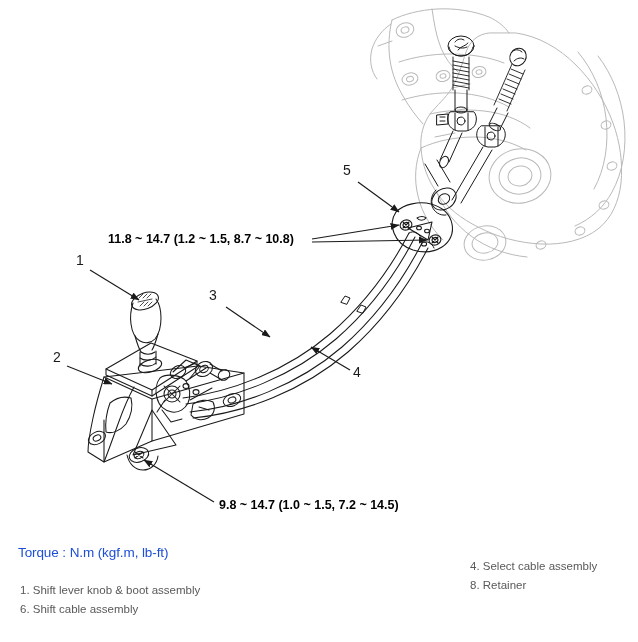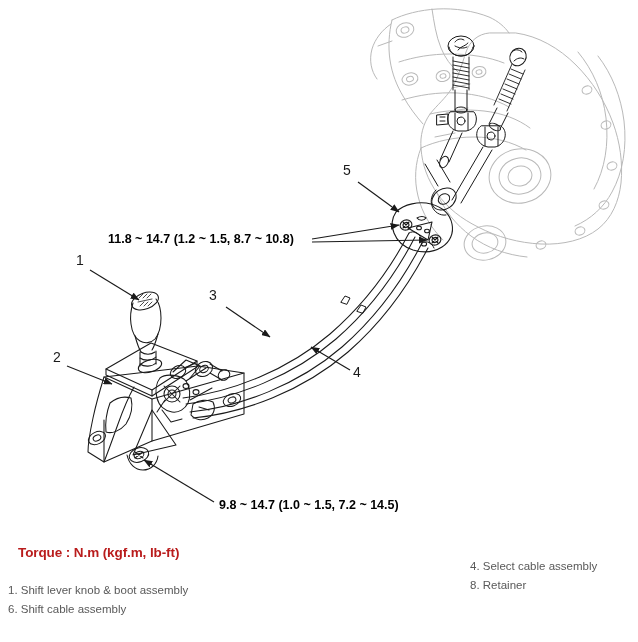--- a/index.html
+++ b/index.html
@@ -29,33 +29,33 @@
     height: 530px;
   }
   #figure svg { display: block; }
 
   
   .torque-header {
     position: absolute;
     left: 18px;
     top: 545px;
     font-size: 13.5px;
-    font-weight: bold;
-    color: #b91c1c;
+    font-weight: normal;
+    color: #1d4ed8;
     letter-spacing: -0.1px;
     white-space: nowrap;
   }
   .legend-col {
     position: absolute;
     font-size: 11.5px;
     color: #595959;
     line-height: 19px;
     white-space: nowrap;
   }
-  .legend-left  { left: 8px;  top: 581px; }
+  .legend-left  { left: 20px;  top: 581px; }
   .legend-right { left: 470px; top: 557px; }
   .legend-item { display: block; white-space: nowrap; }
 </style>
 </head>
 <body>
 
 <div id="page">
 
   <div id="figure">
     <svg width="638" height="530" viewBox="0 0 638 530" xmlns="http://www.w3.org/2000/svg">

